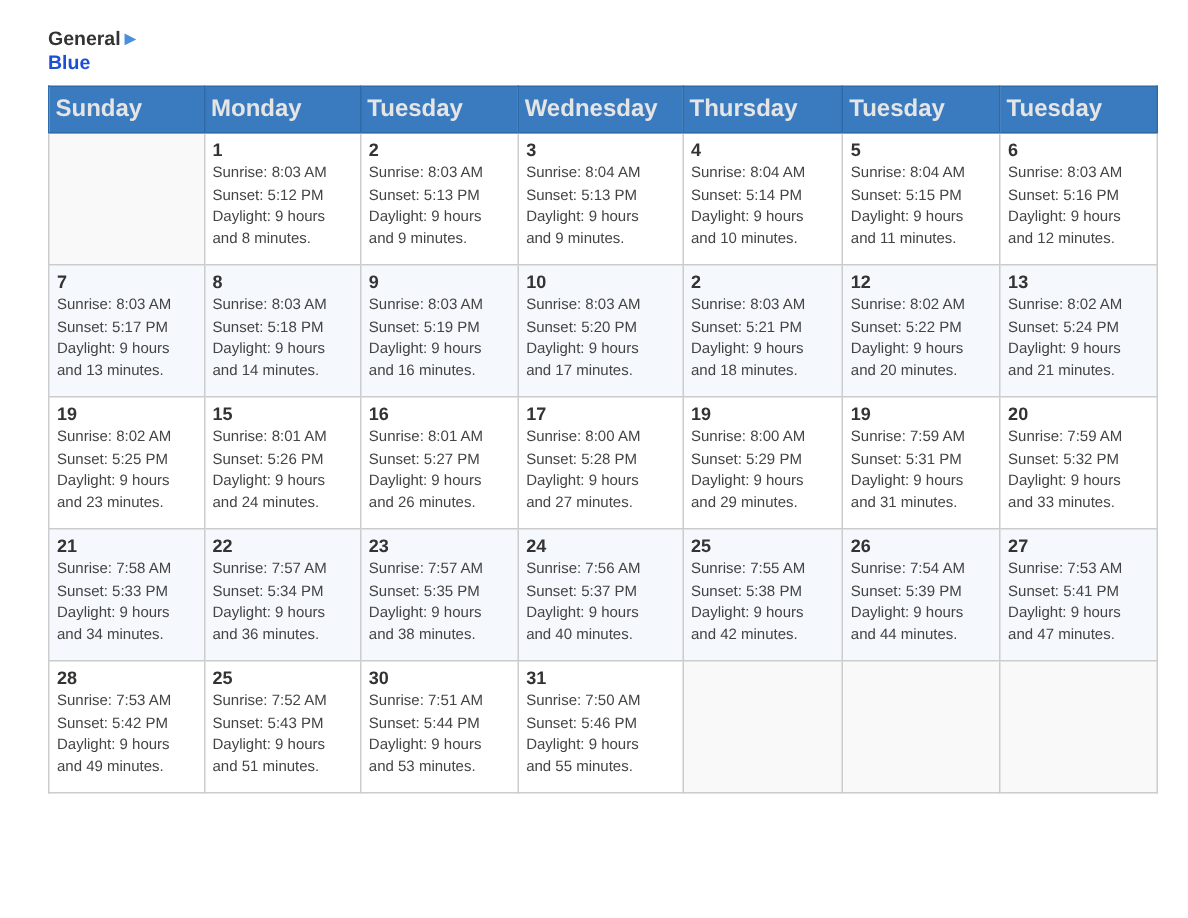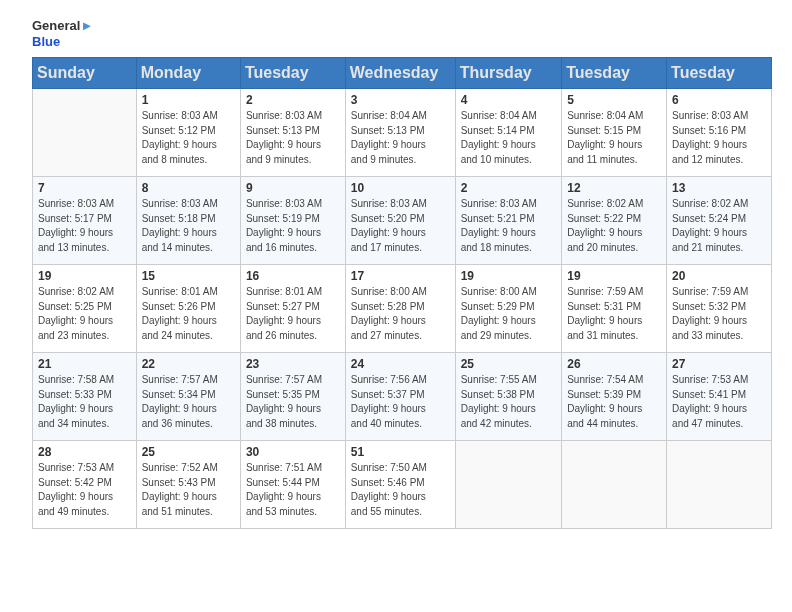--- a/index.html
+++ b/index.html
@@ -237,21 +237,21 @@
           </td>
           <td>
             <span class="day-num">25</span>
             <div class="day-info">Sunrise: 7:52 AM<br>Sunset: 5:43 PM<br>Daylight: 9 hours<br>and 51 minutes.</div>
           </td>
           <td>
             <span class="day-num">30</span>
             <div class="day-info">Sunrise: 7:51 AM<br>Sunset: 5:44 PM<br>Daylight: 9 hours<br>and 53 minutes.</div>
           </td>
           <td>
-            <span class="day-num">51</span>
+            <span class="day-num">31</span>
             <div class="day-info">Sunrise: 7:50 AM<br>Sunset: 5:46 PM<br>Daylight: 9 hours<br>and 55 minutes.</div>
           </td>
           <td class="empty-cell"></td>
           <td class="empty-cell"></td>
           <td class="empty-cell"></td>
         </tr>
       </tbody>
   </table>
 </div>
 

